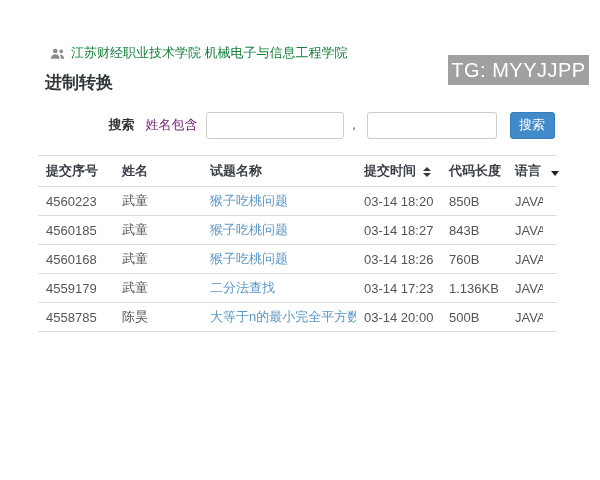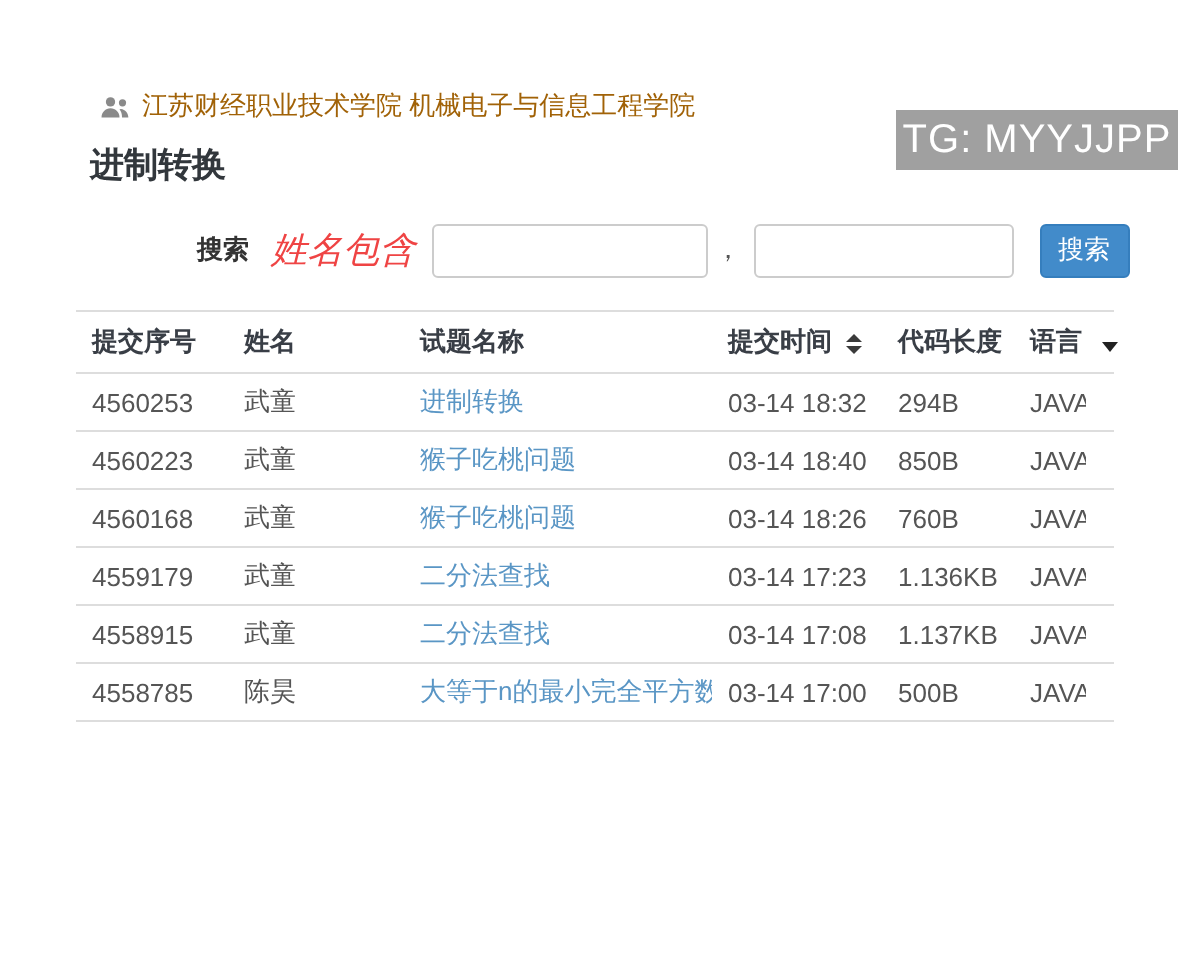--- a/index.html
+++ b/index.html
@@ -7,28 +7,28 @@
     font-family:"Liberation Sans","DejaVu Sans",sans-serif; }
   .page { position:relative; width:600px; height:480px; background:#fff; }
 
   
   .wm-top { position:absolute; top:11px; left:448px; width:141px; height:30px;
     background:#a0a0a0; color:#fff; font-size:20px; line-height:30px; text-align:center;
     letter-spacing:0.5px; z-index:30; }
 
   
   .school { margin:44px 0 0 50px; display:flex; align-items:center; gap:6px;
-    color:#a16207; font-size:13px; }
+    color:#15803d; font-size:13px; }
   .school svg { fill:#8a8a8a; flex:0 0 auto; }
   .page-title { margin:9px 0 0 45px; color:#32373c; font-size:17px; font-weight:bold; height:20px; }
 
   
   .search-row { margin:20px 0 0 63px; display:flex; align-items:center; height:28px;justify-content:center; }
   .search-label { font-weight:bold; color:#333; font-size:13px; margin-right:11px; }
-  .field-label { color:#ef4444; font-size:18px; margin-right:8px;font-style:italic; }
+  .field-label { color:#701a75; font-size:13px; margin-right:8px; }
   .search-row input { width:138px; height:27px; border:1px solid #ccc; border-radius:3px;
     font-size:13px; padding:0 6px; color:#555; outline:none; }
   .comma { color:#555; font-size:13px; margin:0 6px 0 4px; }
   .search-row input.problem { width:130px; }
   .search-btn { margin-left:13px; width:45px; height:27px; background:#428bca;
     border:1px solid #357ebd; border-radius:3px; color:#fff; font-size:13px; cursor:pointer; }
 
   
   table { margin:16px 0 0 38px; width:519px; border-collapse:collapse; table-layout:fixed;
     border-top:1px solid #ddd; font-size:13px; }
@@ -98,35 +98,35 @@
               <span class="tri-down"></span>
             </span>
         </th>
         <th>代码长度</th>
         <th>语言</th>
         <th><span class="caret-down"></span></th>
       </tr>
     </thead>
     <tbody>
 
-    <tr style="">
-        <td>4560253</td>
+        <tr style="">
+        <td>4560223</td>
         <td>武童</td>
-        <td><a href="#">进制转换</a></td>
-        <td>03-14 18:32</td>
-        <td>294B</td>
+        <td><a href="#">猴子吃桃问题</a></td>
+        <td>03-14 18:20</td>
+        <td>850B</td>
         <td>JAVA</td>
         <td></td>
       </tr>
         <tr style="">
-        <td>4560223</td>
+        <td>4560185</td>
         <td>武童</td>
         <td><a href="#">猴子吃桃问题</a></td>
-        <td>03-14 18:40</td>
-        <td>850B</td>
+        <td>03-14 18:27</td>
+        <td>843B</td>
         <td>JAVA</td>
         <td></td>
       </tr>
         <tr style="">
         <td>4560168</td>
         <td>武童</td>
         <td><a href="#">猴子吃桃问题</a></td>
         <td>03-14 18:26</td>
         <td>760B</td>
         <td>JAVA</td>
@@ -135,33 +135,24 @@
         <tr style="">
         <td>4559179</td>
         <td>武童</td>
         <td><a href="#">二分法查找</a></td>
         <td>03-14 17:23</td>
         <td>1.136KB</td>
         <td>JAVA</td>
         <td></td>
       </tr>
         <tr style="">
-        <td>4558915</td>
-        <td>武童</td>
-        <td><a href="#">二分法查找</a></td>
-        <td>03-14 17:08</td>
-        <td>1.137KB</td>
-        <td>JAVA</td>
-        <td></td>
-      </tr>
-        <tr style="">
         <td>4558785</td>
         <td>陈昊</td>
         <td><a href="#">大等于n的最小完全平方数</a></td>
-        <td>03-14 17:00</td>
+        <td>03-14 20:00</td>
         <td>500B</td>
         <td>JAVA</td>
         <td></td>
       </tr>
       </tbody>
   </table>
 
 </div>
 
 </body></html>

